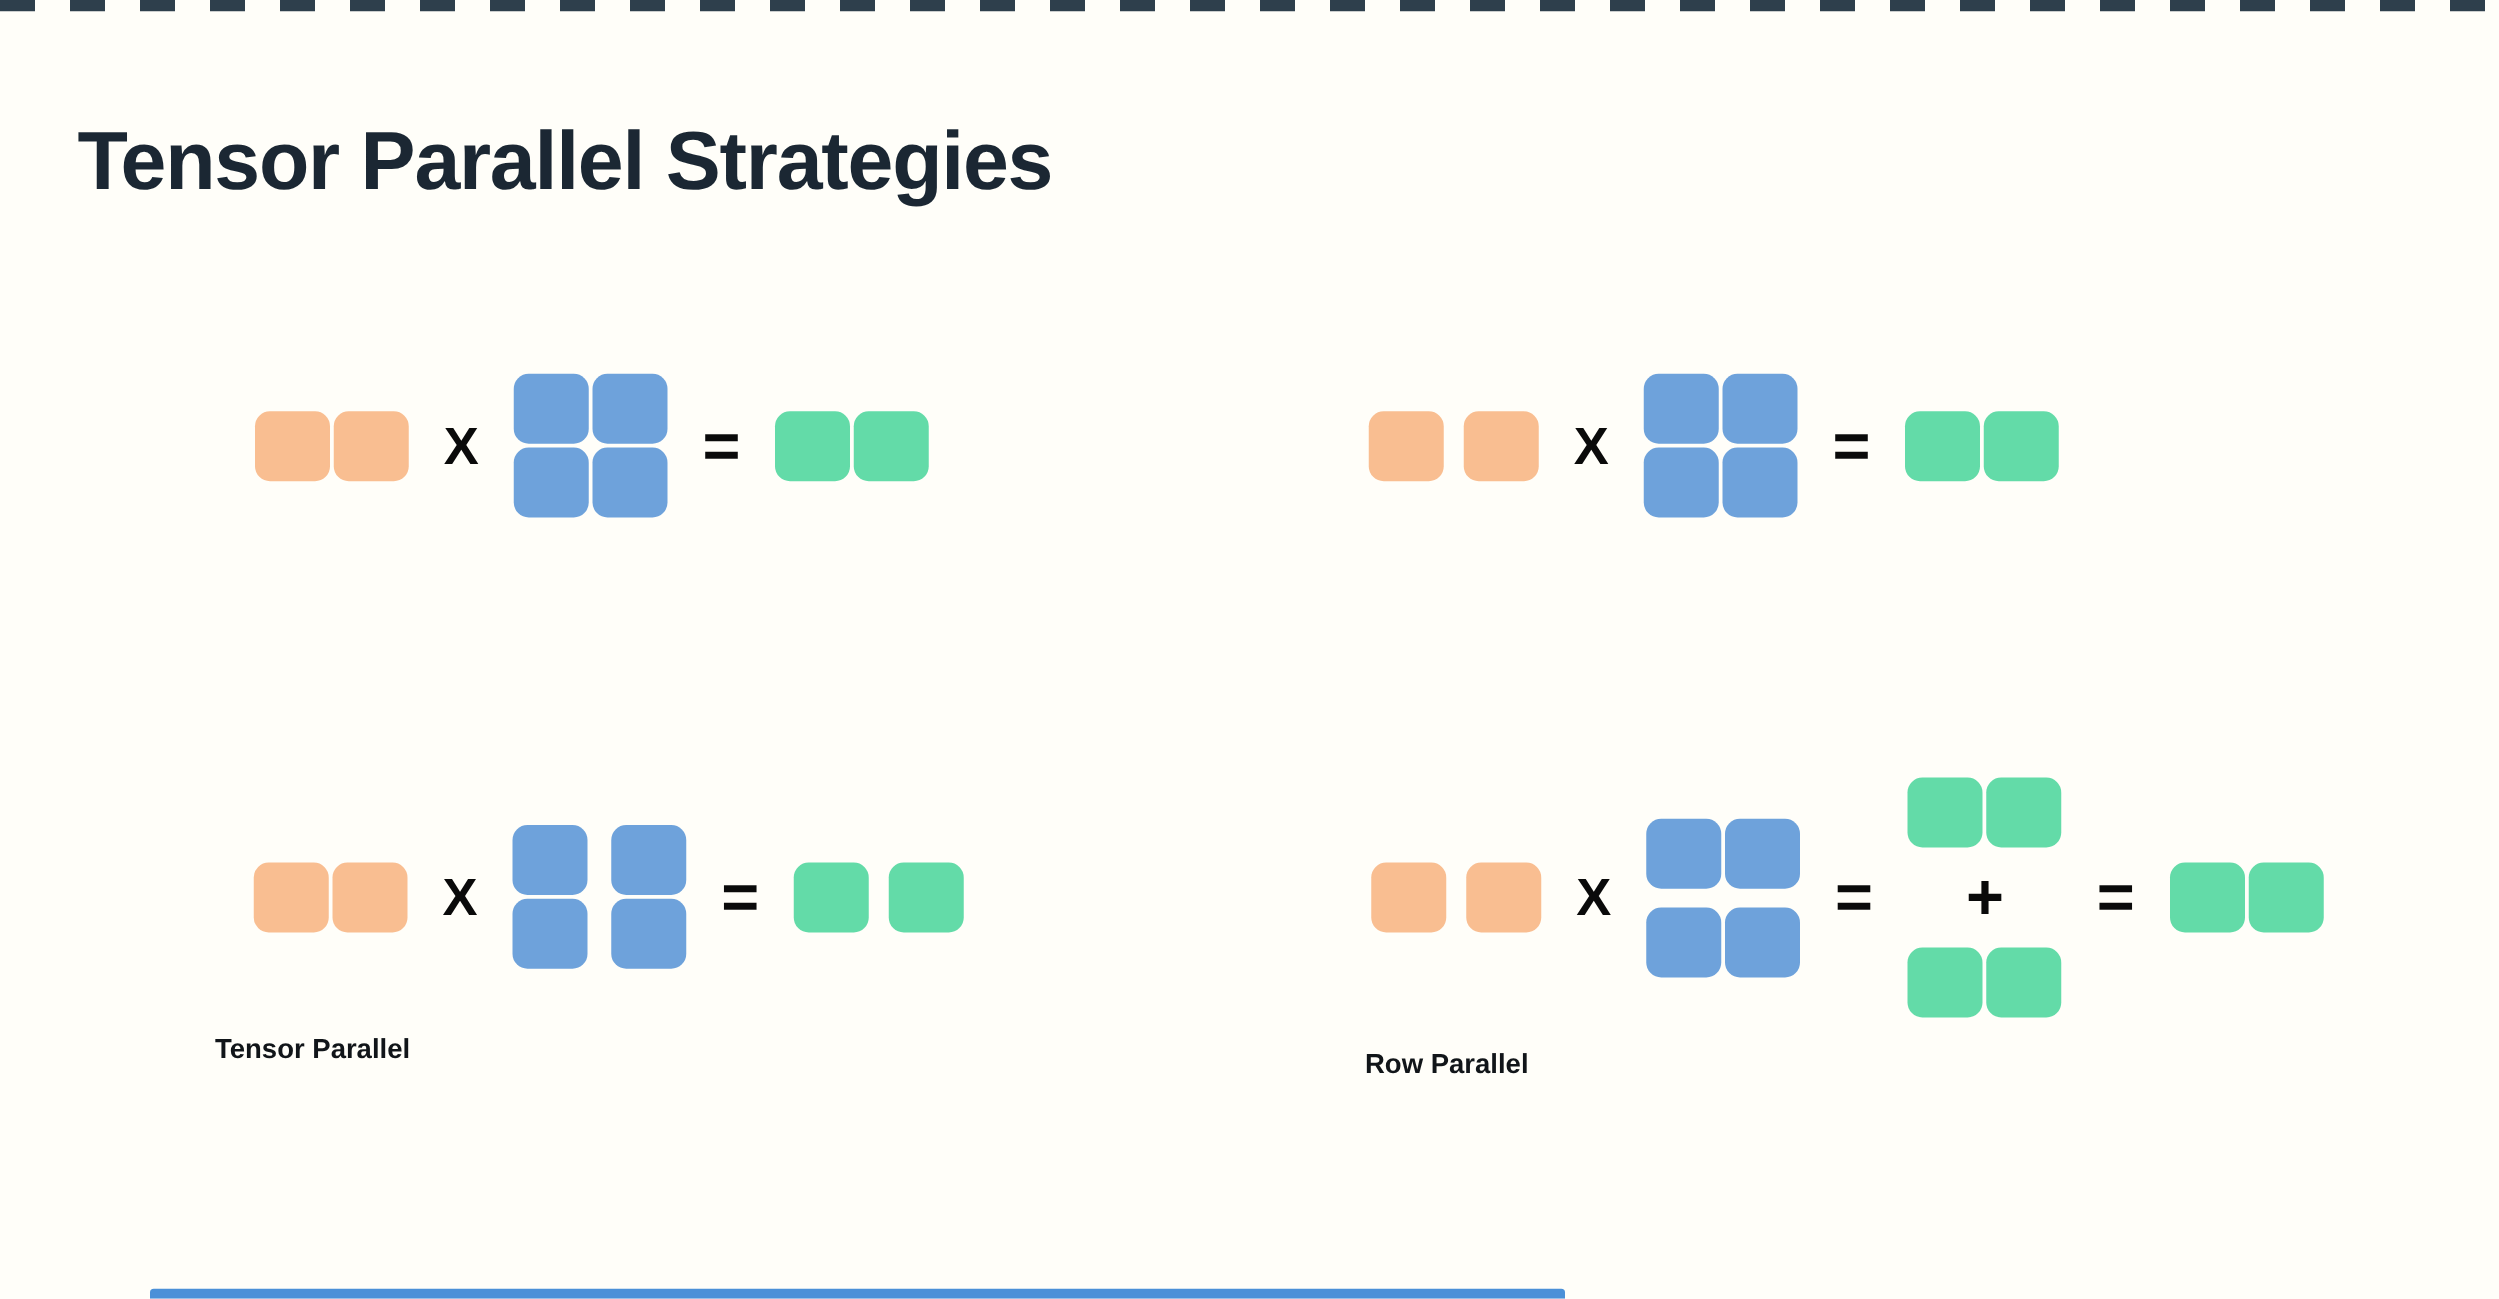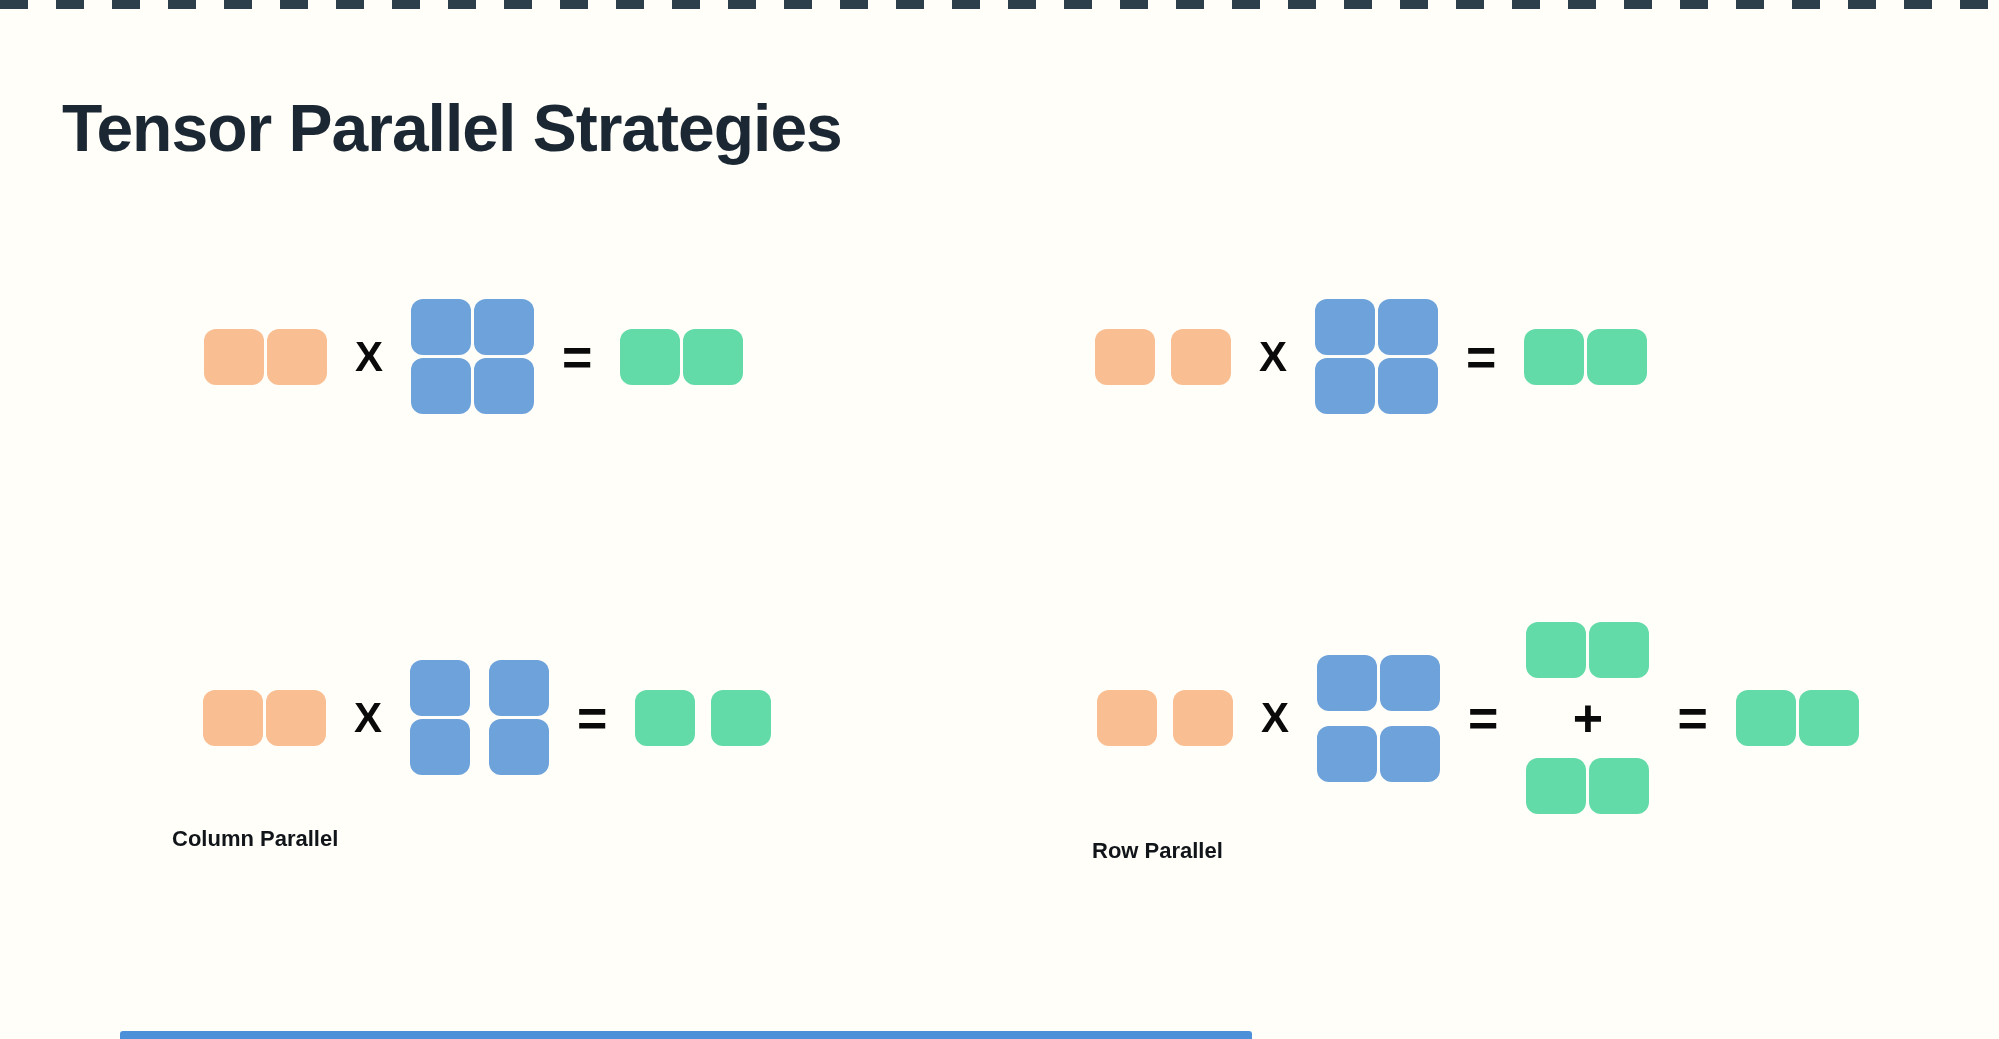--- a/index.html
+++ b/index.html
@@ -188,18 +188,18 @@
           <div class="block" style="background: rgb(99, 219, 168);"></div>
         </div>
       </div>
       <div class="op equals">=</div>
       <div class="pair tight">
         <div class="block" style="background: rgb(99, 219, 168);"></div>
         <div class="block" style="background: rgb(99, 219, 168);"></div>
       </div>
     </div>
 
-  <div class="diagram-label" id="label-column-parallel">Column Parallel</div>
+  <div class="diagram-label" id="label-column-parallel">Tensor Parallel</div>
   <div class="diagram-label" id="label-row-parallel">Row Parallel</div>
 
   <div class="bottom-bar" style="background: rgb(75, 144, 216);"></div>
 
 </div>
 
 </body></html>

